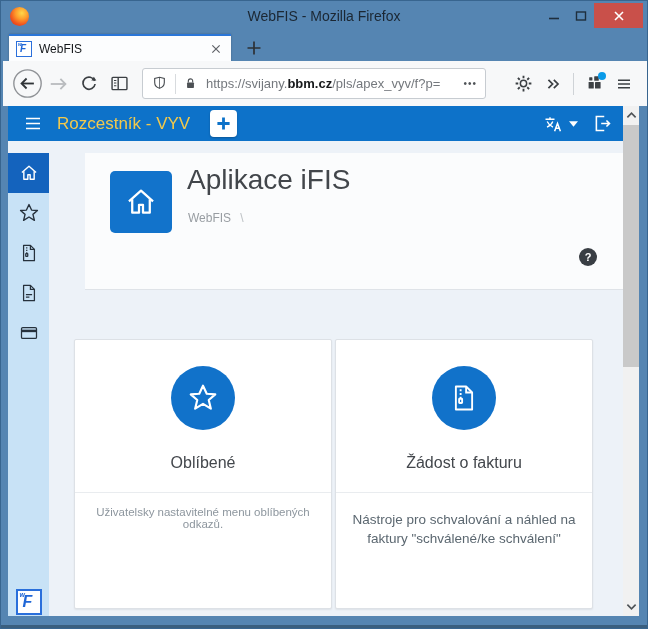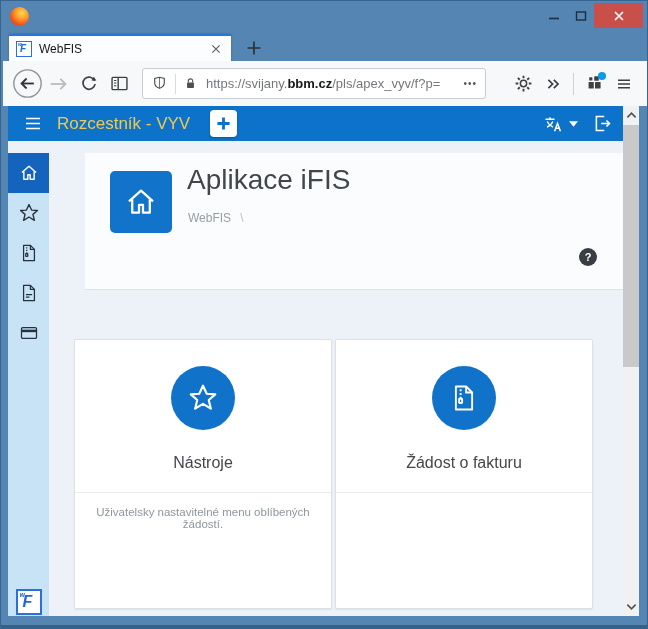--- a/index.html
+++ b/index.html
@@ -93,20 +93,21 @@
 
   .bottom-strip{position:absolute;left:0;bottom:0;width:100%;height:12px;background:#5585b2;border-bottom:3px solid #3a5f7f;}
 </style>
 </head>
 <body>
 
 <div class="window">
 
   <div class="titlebar">
     <div class="fx-logo"></div>
+    <div class="win-title">WebFIS - Mozilla Firefox</div>
     <div class="win-controls">
       <div class="win-btn">
         <svg width="12" height="12" viewBox="0 0 12 12">
             <path d="M1 8.5h10" stroke="#1e2e3d" stroke-width="1.6" fill="none"></path>
           </svg>
       </div>
       <div class="win-btn">
         <svg width="12" height="12" viewBox="0 0 12 12">
             <rect x="1.5" y="2" width="9" height="8" fill="none" stroke="#1e2e3d" stroke-width="1.4"></rect>
           </svg>
@@ -308,36 +309,37 @@
         </div>
 
         <div class="page-body">
 
           <div class="card card-1">
             <div class="card-circle">
               <svg width="32" height="32" viewBox="0 0 24 24" fill="none" stroke="#fff" stroke-width="1.6" stroke-linejoin="round">
                 <polygon points="12,2.8 14.8,8.8 21.2,9.3 16.3,13.5 17.9,20 12,16.4 6.1,20 7.7,13.5 2.8,9.3 9.2,8.8"></polygon>
               </svg>
             </div>
-            <div class="card-label">Nástroje</div>
+            <div class="card-label">Oblíbené</div>
             <div class="card-divider"></div>
-            <div class="card-note">Uživatelsky nastavitelné menu oblíbených žádostí.</div>
+            <div class="card-note">Uživatelsky nastavitelné menu oblíbených odkazů.</div>
           </div>
 
           <div class="card card-2">
             <div class="card-circle">
               <svg width="30" height="30" viewBox="0 0 24 24" fill="none" stroke="#fff" stroke-width="1.5">
                 <path d="M5.5 2.8h8.2l4.8 4.8v13.6H5.5z" stroke-linejoin="round"></path>
                 <path d="M13.7 2.8v4.8h4.8"></path>
                 <path d="M9.3 5v7" stroke-dasharray="1.6 1.4"></path>
                 <rect x="8.1" y="12.6" width="2.4" height="3.4" rx="0.4"></rect>
               </svg>
             </div>
             <div class="card-label">Žádost o fakturu</div>
             <div class="card-divider"></div>
+            <div class="card-desc">Nástroje pro schvalování a náhled na faktury "schválené/ke schválení"</div>
           </div>
 
         </div>
       </div>
     </div>
 
     <div class="scrollbar">
       <div class="sb-btn sb-up">
         <svg width="11" height="8" viewBox="0 0 12 8" fill="none" stroke="#4f5357" stroke-width="1.8">
             <path d="M1.5 6.5L6 2l4.5 4.5"></path>

